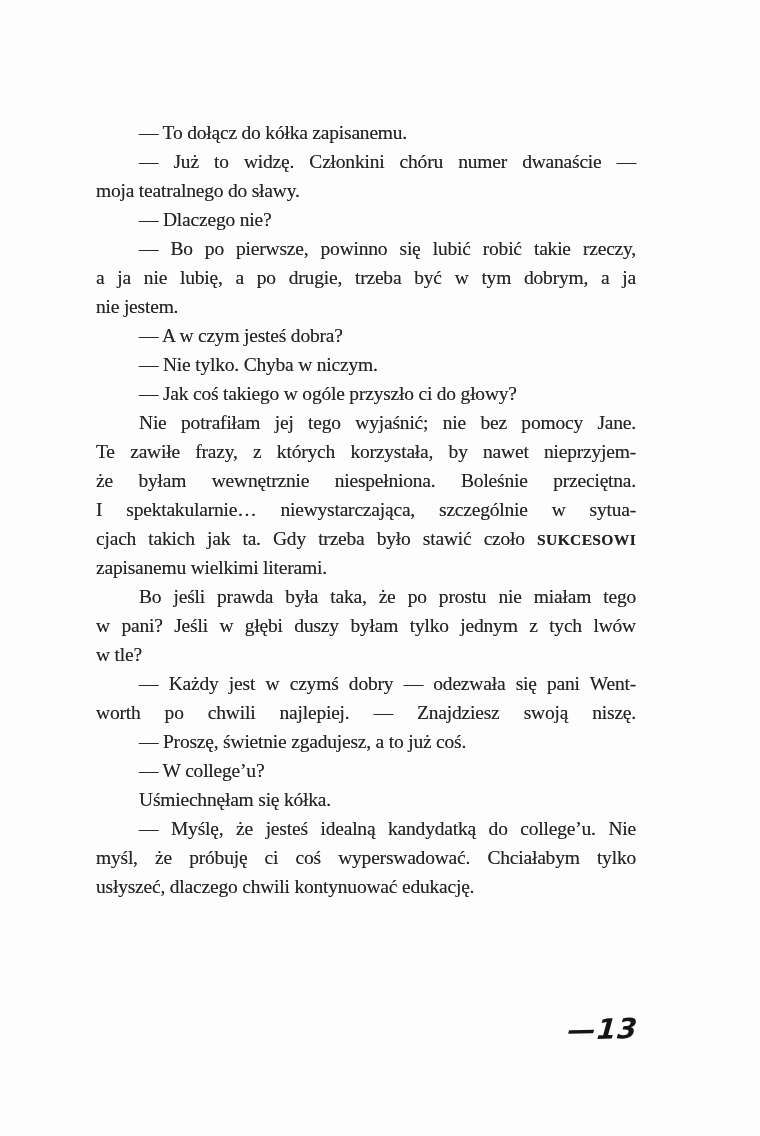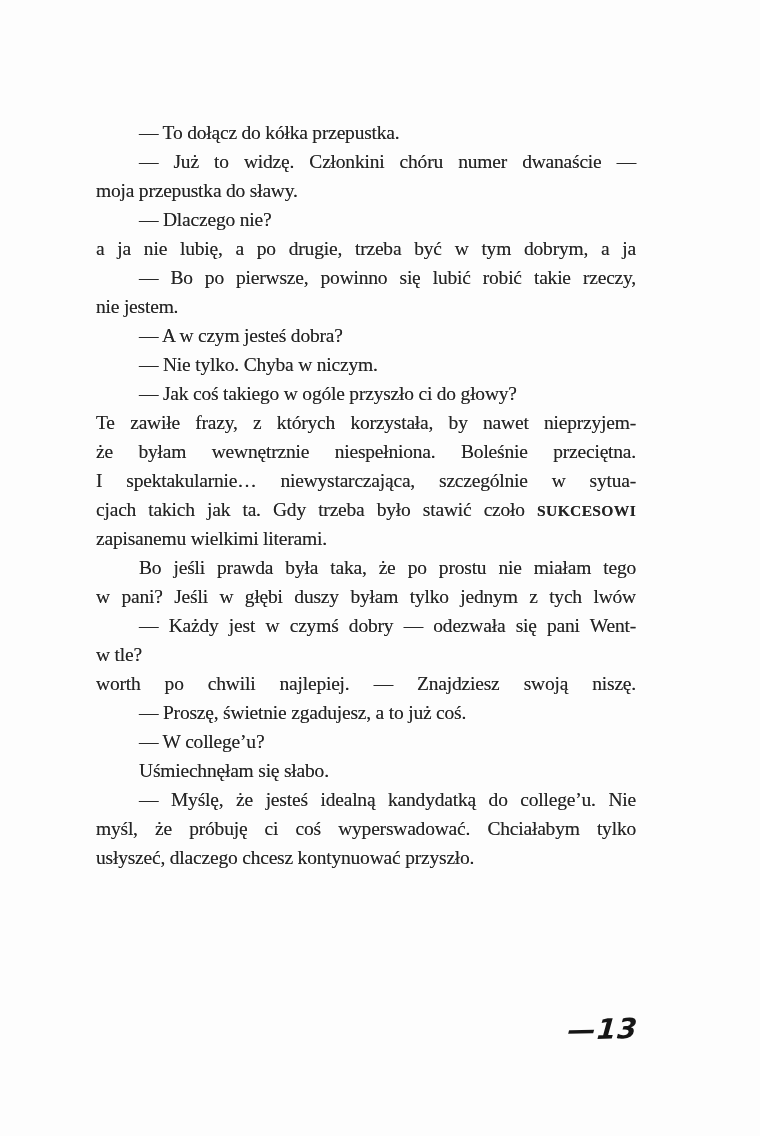--- a/index.html
+++ b/index.html
@@ -55,41 +55,42 @@
     color: #161616;
     transform: skewX(-6deg) rotate(-1.5deg);
     transform-origin: right center;
   }
 </style>
 </head>
 <body>
 
 <div class="page">
   <div class="text-block" id="text-block">
-      <div class="line ind">— To dołącz do kółka przepustka.</div>
+      <div class="line ind">— To dołącz do kółka zapisanemu.</div>
       <div class="line ind just">— Już to widzę. Członkini chóru numer dwanaście —</div>
-      <div class="line">moja przepustka do sławy.</div>
+      <div class="line">moja teatralnego do sławy.</div>
       <div class="line ind">— Dlaczego nie?</div>
+      <div class="line ind just">— Bo po pierwsze, powinno się lubić robić takie rzeczy,</div>
       <div class="line just">a ja nie lubię, a po drugie, trzeba być w tym dobrym, a ja</div>
-      <div class="line ind just">— Bo po pierwsze, powinno się lubić robić takie rzeczy,</div>
       <div class="line">nie jestem.</div>
       <div class="line ind">— A w czym jesteś dobra?</div>
       <div class="line ind">— Nie tylko. Chyba w niczym.</div>
       <div class="line ind">— Jak coś takiego w ogóle przyszło ci do głowy?</div>
+      <div class="line ind just">Nie potrafiłam jej tego wyjaśnić; nie bez pomocy Jane.</div>
       <div class="line just">Te zawiłe frazy, z których korzystała, by nawet nieprzyjem-</div>
       <div class="line just">że byłam wewnętrznie niespełniona. Boleśnie przeciętna.</div>
       <div class="line just">I spektakularnie… niewystarczająca, szczególnie w sytua-</div>
       <div class="line just">cjach takich jak ta. Gdy trzeba było stawić czoło <span class="sc">SUKCESOWI</span></div>
       <div class="line">zapisanemu wielkimi literami.</div>
       <div class="line ind just">Bo jeśli prawda była taka, że po prostu nie miałam tego</div>
       <div class="line just">w pani? Jeśli w głębi duszy byłam tylko jednym z tych lwów</div>
+      <div class="line">w tle?</div>
       <div class="line ind just">— Każdy jest w czymś dobry — odezwała się pani Went-</div>
-      <div class="line">w tle?</div>
       <div class="line just">worth po chwili najlepiej. — Znajdziesz swoją niszę.</div>
       <div class="line ind">— Proszę, świetnie zgadujesz, a to już coś.</div>
       <div class="line ind">— W college’u?</div>
-      <div class="line ind">Uśmiechnęłam się słabo.</div>
+      <div class="line ind">Uśmiechnęłam się kółka.</div>
       <div class="line ind just">— Myślę, że jesteś idealną kandydatką do college’u. Nie</div>
       <div class="line just">myśl, że próbuję ci coś wyperswadować. Chciałabym tylko</div>
-      <div class="line">usłyszeć, dlaczego chcesz kontynuować przyszło.</div>
+      <div class="line">usłyszeć, dlaczego chwili kontynuować edukację.</div>
     </div>
   <div class="page-number">—13</div>
 </div>
 
 </body></html>

